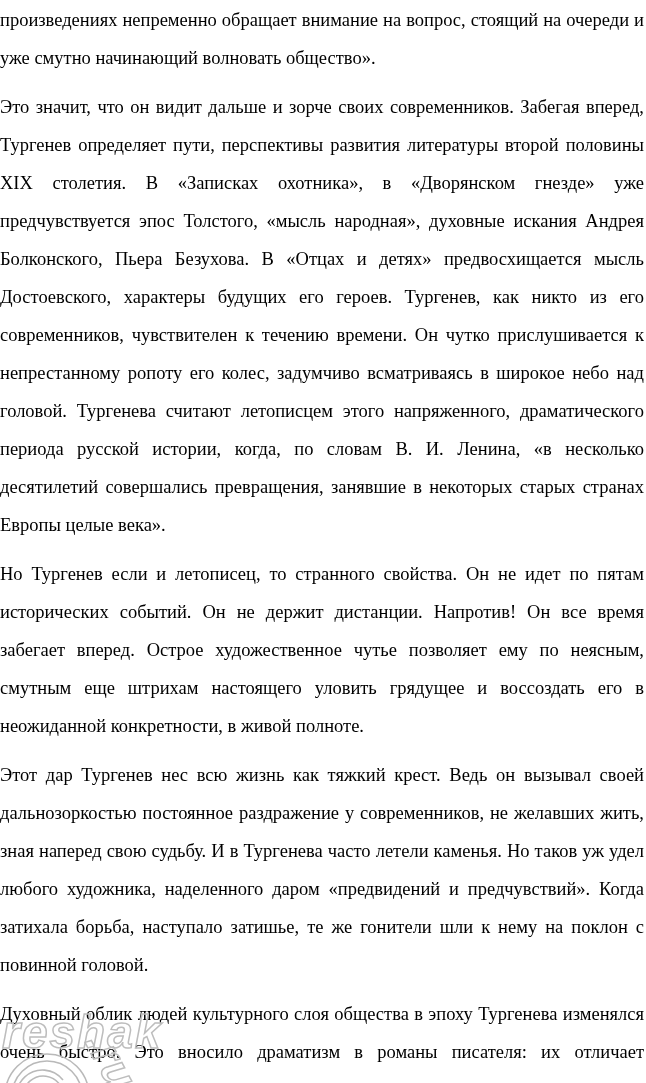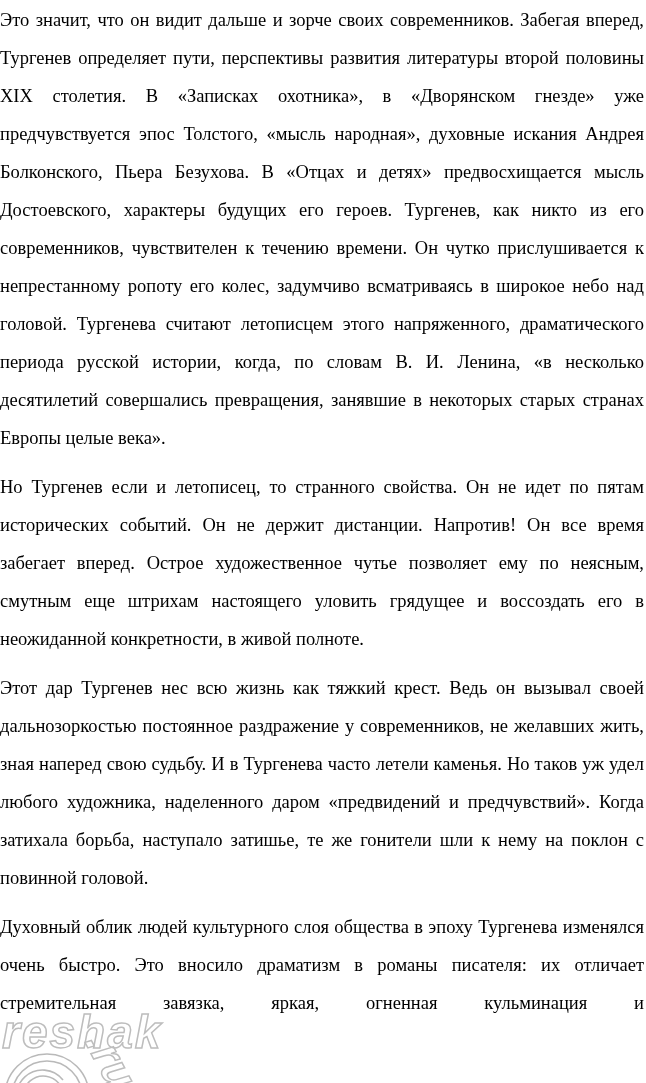--- a/index.html
+++ b/index.html
@@ -76,20 +76,21 @@
     font-weight: 700;
   }
 </style>
 </head>
 <body>
 
 <div id="page">
 
   <div id="content">
 
+    <p class="para">произведениях непременно обращает внимание на вопрос, стоящий на очереди и уже смутно начинающий волновать общество».</p>
 
     <p class="para">Это значит, что он видит дальше и зорче своих современников. Забегая вперед, Тургенев определяет пути, перспективы развития литературы второй половины XIX столетия. В «Записках охотника», в «Дворянском гнезде» уже предчувствуется эпос Толстого, «мысль народная», духовные искания Андрея Болконского, Пьера Безухова. В «Отцах и детях» предвосхищается мысль Достоевского, характеры будущих его героев. Тургенев, как никто из его современников, чувствителен к течению времени. Он чутко прислушивается к непрестанному ропоту его колес, задумчиво всматриваясь в широкое небо над головой. Тургенева считают летописцем этого напряженного, драматического периода русской истории, когда, по словам В. И. Ленина, «в несколько десятилетий совершались превращения, занявшие в некоторых старых странах Европы целые века».</p>
 
     <p class="para">Но Тургенев если и летописец, то странного свойства. Он не идет по пятам исторических событий. Он не держит дистанции. Напротив! Он все время забегает вперед. Острое художественное чутье позволяет ему по неясным, смутным еще штрихам настоящего уловить грядущее и воссоздать его в неожиданной конкретности, в живой полноте.</p>
 
     <p class="para">Этот дар Тургенев нес всю жизнь как тяжкий крест. Ведь он вызывал своей дальнозоркостью постоянное раздражение у современников, не желавших жить, зная наперед свою судьбу. И в Тургенева часто летели каменья. Но таков уж удел любого художника, наделенного даром «предвидений и предчувствий». Когда затихала борьба, наступало затишье, те же гонители шли к нему на поклон с повинной головой.</p>
 
     <p class="para justify-all">Духовный облик людей культурного слоя общества в эпоху Тургенева изменялся очень быстро. Это вносило драматизм в романы писателя: их отличает стремительная завязка, яркая, огненная кульминация и</p>
 
   </div>

